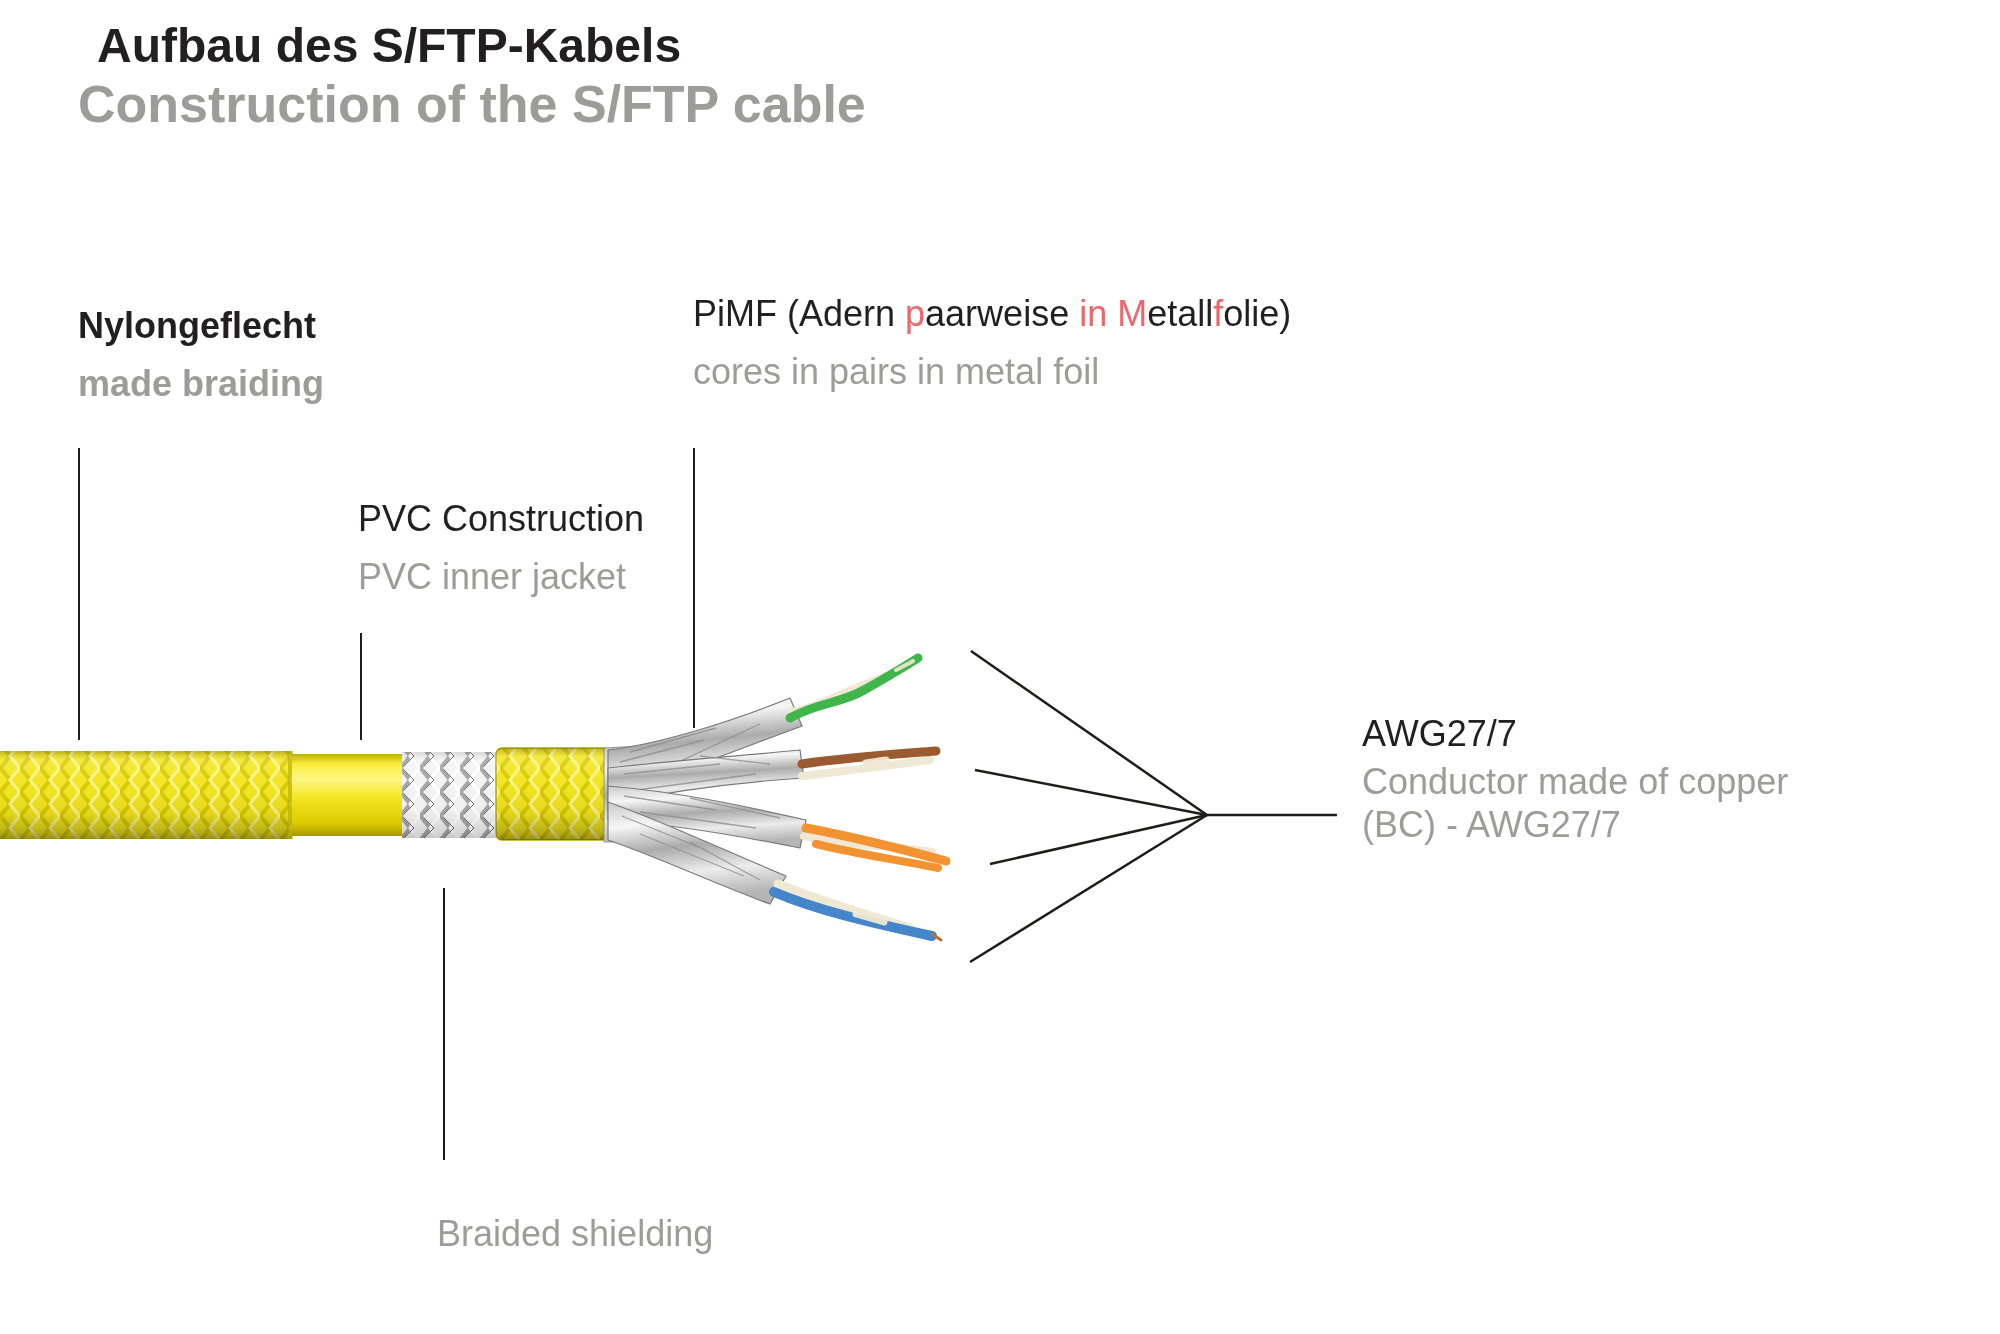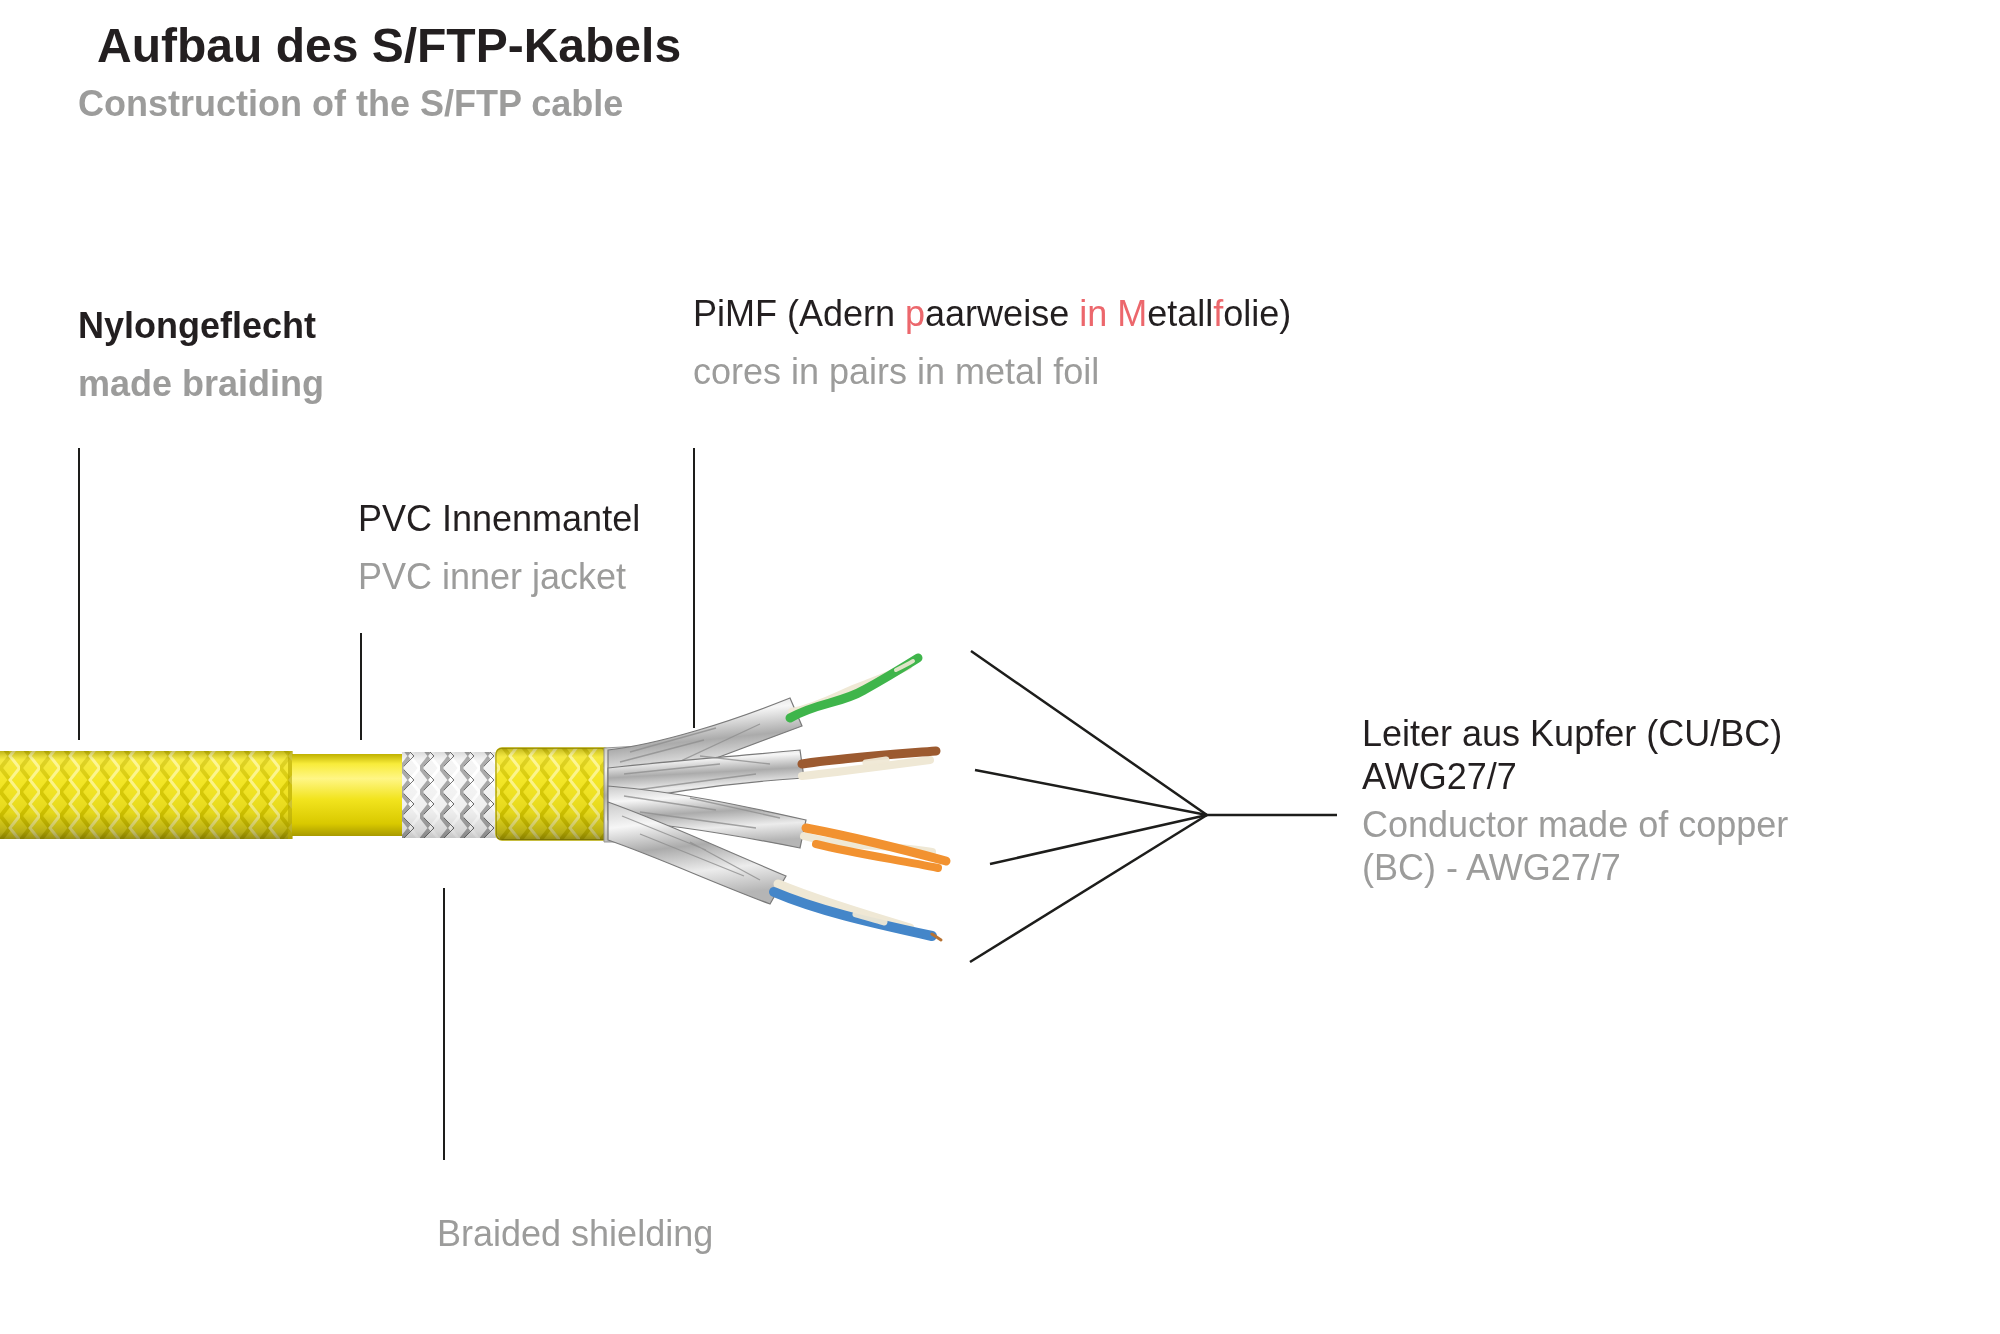--- a/index.html
+++ b/index.html
@@ -3,21 +3,21 @@
 <meta charset="utf-8">
 <style>
   html,body{margin:0;padding:0;background:#ffffff;}
   #stage{
     position:relative;width:2000px;height:1334px;overflow:hidden;background:#ffffff;
     font-family:"Liberation Sans",sans-serif;
   }
   #cable-svg{position:absolute;left:0;top:0;width:2000px;height:1334px;}
   .hdr{position:absolute;left:78px;top:18px;}
   .hdr .t1{font-size:48px;font-weight:700;line-height:56px;color:var(--text-primary,#231f20);white-space:nowrap;margin-left:19px;}
-  .hdr .t2{font-size:36px;font-weight:700;line-height:56px;margin-top:2px;color:var(--text-secondary,#9c9c9b);white-space:nowrap;}
+  .hdr .t2{font-size:52px;font-weight:700;line-height:56px;margin-top:2px;color:var(--text-secondary,#9c9c9b);white-space:nowrap;}
   .lbl{position:absolute;font-size:36px;line-height:43px;white-space:nowrap;}
   .lbl .de{color:var(--text-primary,#231f20);}
   .lbl .en{color:var(--text-secondary,#9c9c9b);margin-top:15px;}
   .lbl .en.tight{margin-top:5px;}
 </style>
 </head>
 <body>
 
 <div id="stage">
 
@@ -142,28 +142,27 @@
     <div class="de">Nylongeflecht</div>
     <div class="en">made braiding</div>
   </div>
 
   <div class="lbl" style="left:693px;top:292px;">
     <div class="de"><span style="color: rgb(35, 31, 32);">PiMF (Adern </span><span style="color: rgb(236, 103, 108);">p</span><span style="color: rgb(35, 31, 32);">aarweise </span><span style="color: rgb(236, 103, 108);">in</span><span style="color: rgb(35, 31, 32);"> </span><span style="color: rgb(236, 103, 108);">M</span><span style="color: rgb(35, 31, 32);">etall</span><span style="color: rgb(236, 103, 108);">f</span><span style="color: rgb(35, 31, 32);">olie)</span></div>
     <div class="en">cores in pairs in metal foil</div>
   </div>
 
   <div class="lbl" style="left:358px;top:497px;">
-    <div class="de">PVC Innenmantel</div>
+    <div class="de">PVC Construction</div>
     <div class="en">PVC inner jacket</div>
   </div>
 
   <div class="lbl" style="left:437px;top:1197px;">
     <div class="en">Braided shielding</div>
   </div>
 
   <div class="lbl" style="left:1362px;top:712px;">
-    <div class="de">Leiter aus Kupfer (CU/BC)</div>
     <div class="de">AWG27/7</div>
     <div class="en tight">Conductor made of copper</div>
     <div class="en" style="margin-top:0;">(BC) - AWG27/7</div>
   </div>
 
 </div>
 
 </body></html>

